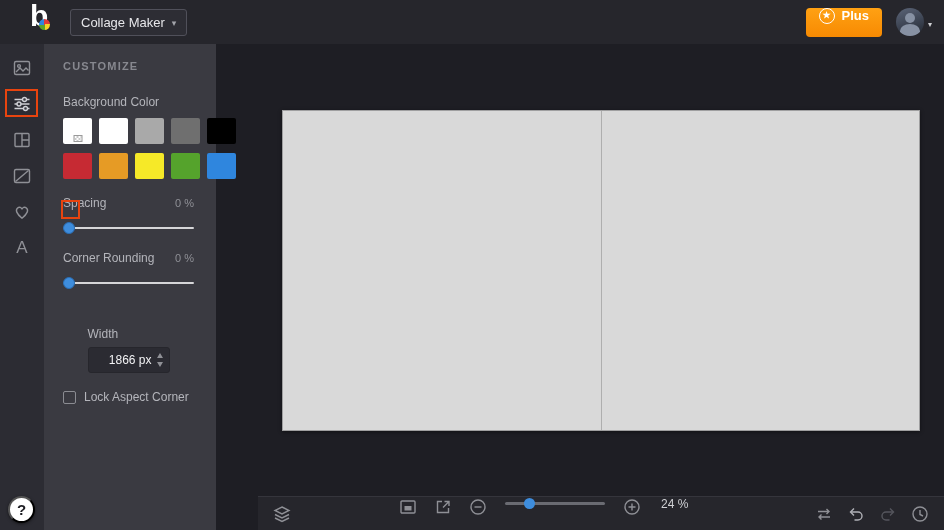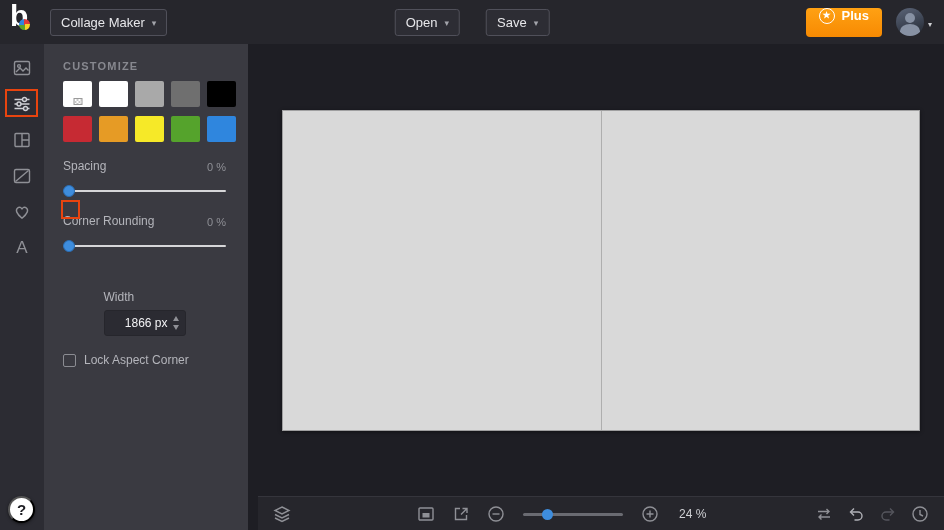--- a/index.html
+++ b/index.html
@@ -2,21 +2,21 @@
 <html><head>
 <meta charset="utf-8">
 <style>
   * { margin:0; padding:0; box-sizing:border-box; }
   html,body { width:944px; height:530px; overflow:hidden; background:#1e1e24;
               font-family:"Liberation Sans", sans-serif; }
   .app { position:relative; width:944px; height:530px; }
 
   
   .topbar { position:absolute; left:0; top:0; width:944px; height:44px;
-            background:#26262c; display:flex; align-items:center; z-index:10; }
+            background:#26262c; display:flex; align-items:center; z-index:10;padding-left:20px; }
   .logo { position:relative; width:30px; height:34px; margin-left:8px; }
   .logo::before { content:"b"; position:absolute; left:2px; top:-6px; color:#fff;
                   font-size:30px; font-weight:bold; }
   .logo::after { content:""; position:absolute; left:11px; top:14px; width:11px; height:11px;
                  border-radius:50%;
                  background:conic-gradient(#e03a3a 0 25%, #f5d324 0 50%, #5aa42c 0 75%, #2f86de 0 100%); }
   .tb-btn { display:inline-flex; align-items:center; height:27px; padding:0 10px;
             background:#2d2d34; border:1px solid #50505a; border-radius:3px;
             color:#e7e7ea; font-size:13px; cursor:pointer; }
   .chev::after { content:"▾"; font-size:9px; color:#a3a4ab; margin-left:7px; position:relative; top:1px; }
@@ -45,32 +45,32 @@
   .rail-item { width:44px; height:36px; display:flex; align-items:center; justify-content:center; cursor:pointer; }
   .rail-item svg { stroke:#8f9096; fill:none; stroke-width:1.4; }
   .rail-item.selected svg { stroke:#cfd0d5; }
   .rail-item .a-glyph { color:#8f9096; font-size:17px; }
   .help-btn { position:absolute; left:8px; bottom:7px; width:27px; height:27px; border-radius:50%;
               background:#fff; color:#1c1c22; font-size:15px; font-weight:bold;
               display:flex; align-items:center; justify-content:center; cursor:pointer;
               box-shadow:0 1px 3px rgba(0,0,0,.5); }
 
   
-  .panel { position:absolute; left:44px; top:44px; width:204px; height:486px; background:#3a3a41;
+  .panel { position:absolute; left:44px; top:44px; width:172px; height:486px; background:#3a3a41;
            padding:16px 22px 0 19px; color:#b4b5bb; z-index:4; }
   .panel-header { font-size:11px; font-weight:bold; letter-spacing:1.2px; color:#87888f; }
   .sec-label { font-size:12px; color:#b4b5bb; }
   .bgcolor-label { margin-top:23px; }
   .swatch-grid { margin-top:9px; display:grid; grid-template-columns:repeat(5,29px);
                  gap:9px 7px; }
   .swatch { width:29px; height:26px; border-radius:2px; position:relative; cursor:pointer; }
   .checker { position:absolute; left:50%; bottom:2px; transform:translateX(-50%);
              width:9px; height:7px; border:1px solid #9a9a9a;
              background:conic-gradient(#c8c8c8 25%, #fff 0 50%, #c8c8c8 0 75%, #fff 0) 0 0/4px 4px; }
-  .slider-row { margin-top:17px; display:flex; justify-content:space-between; align-items:flex-end; }
+  .slider-row { margin-top:17px; display:flex; justify-content:space-between; align-items:center; }
   .slider-val { font-size:11px; color:#8f9096; }
   .pslider { position:relative; margin-top:12px; height:12px; }
   .pslider .track { position:absolute; left:0; right:0; top:5px; height:2px; background:#d6d6d8; border-radius:1px; }
   .pslider .thumb { position:absolute; top:0; width:12px; height:12px; border-radius:50%;
                     background:#3e8ddd; border:1px solid #2a6db3; cursor:pointer; }
   .wh-row { margin-top:38px; display:flex; gap:12px;justify-content:center; }
   .wh-col { width:82px; }
   .field { margin-top:6px; position:relative; width:82px; height:26px; background:#2b2b32;
            border-radius:3px; border:1px solid #26262c; }
   .field .val { position:absolute; right:17px; top:0; height:24px; line-height:24px;
@@ -89,21 +89,21 @@
   .canvas-area { position:absolute; left:258px; top:44px; width:686px; height:452px; background:#1e1e24; }
   .collage { position:absolute; left:24px; top:66px; width:638px; height:321px;
              background:#d9d9d9; border:1px solid #9f9fa0; box-shadow:0 1px 4px rgba(0,0,0,.45); }
   .collage .divider { position:absolute; left:50%; top:0; width:1px; height:100%; background:#aeaeae; }
 
   
   .bottombar { position:absolute; left:258px; top:496px; width:686px; height:34px;
                background:#26262c; border-top:1px solid #35353c; }
   .bottombar svg { stroke:#8f9096; fill:none; stroke-width:1.4; }
   .bb-left { position:absolute; left:14px; top:0; height:34px; display:flex; align-items:center; }
-  .bb-center { position:absolute; left:158px; top:0; height:34px; display:flex; align-items:center; gap:15px; }
+  .bb-center { position:absolute; left:140px; top:0; height:34px; display:flex; align-items:flex-start; gap:15px; }
   .bb-right { position:absolute; right:14px; top:0; height:34px; display:flex; align-items:center; gap:12px; }
   .bb-icon { width:20px; height:20px; display:flex; align-items:center; justify-content:center; cursor:pointer; }
   .bb-icon.dim svg { stroke:#55565d; }
   .bb-icon.bright svg { stroke:#b0b1b7; }
   .zslider { position:relative; width:100px; height:12px; margin:0 2px; }
   .zslider .track { position:absolute; left:0; right:0; top:5px; height:3px; background:#6a6b72; border-radius:2px; }
   .zslider .thumb { position:absolute; top:1px; width:11px; height:11px; border-radius:50%;
                     background:#3e8ddd; cursor:pointer; }
   .zoom-text { color:#cfd0d4; font-size:12px; margin-left:4px; }
 
@@ -115,28 +115,20 @@
 </head>
 <body>
 
 <div class="app">
 
   <header class="topbar">
     <div class="logo"></div>
     <button class="tb-btn chev app-menu">
         <span>Collage Maker</span>
       </button>
-    <div class="tb-center">
-      <button class="tb-btn chev">
-          <span>Open</span>
-        </button>
-      <button class="tb-btn chev">
-          <span>Save</span>
-        </button>
-    </div>
     <div class="tb-right">
       <button class="plus-btn">
         <span class="star-badge"></span>
         <span>Plus</span>
       </button>
       <div class="avatar-wrap">
         <div class="avatar"></div>
         <span class="avatar-chev"></span>
       </div>
     </div>
@@ -179,20 +171,21 @@
       <span class="a-glyph">A</span>
     </div>
     <button class="help-btn">
         <span>?</span>
       </button>
   </nav>
 
   <aside class="panel">
     <div class="panel-header">CUSTOMIZE</div>
 
+    <div class="sec-label bgcolor-label">Background Color</div>
     <div class="swatch-grid">
         <div class="swatch" style="background: rgb(255, 255, 255);">
           <span class="checker"></span>
         </div>
         <div class="swatch" style="background: rgb(255, 255, 255);"></div>
         <div class="swatch" style="background: rgb(169, 169, 169);"></div>
         <div class="swatch" style="background: rgb(111, 111, 111);"></div>
         <div class="swatch" style="background: rgb(0, 0, 0);"></div>
         <div class="swatch" style="background: rgb(198, 42, 51);"></div>
         <div class="swatch" style="background: rgb(230, 155, 37);"></div>

